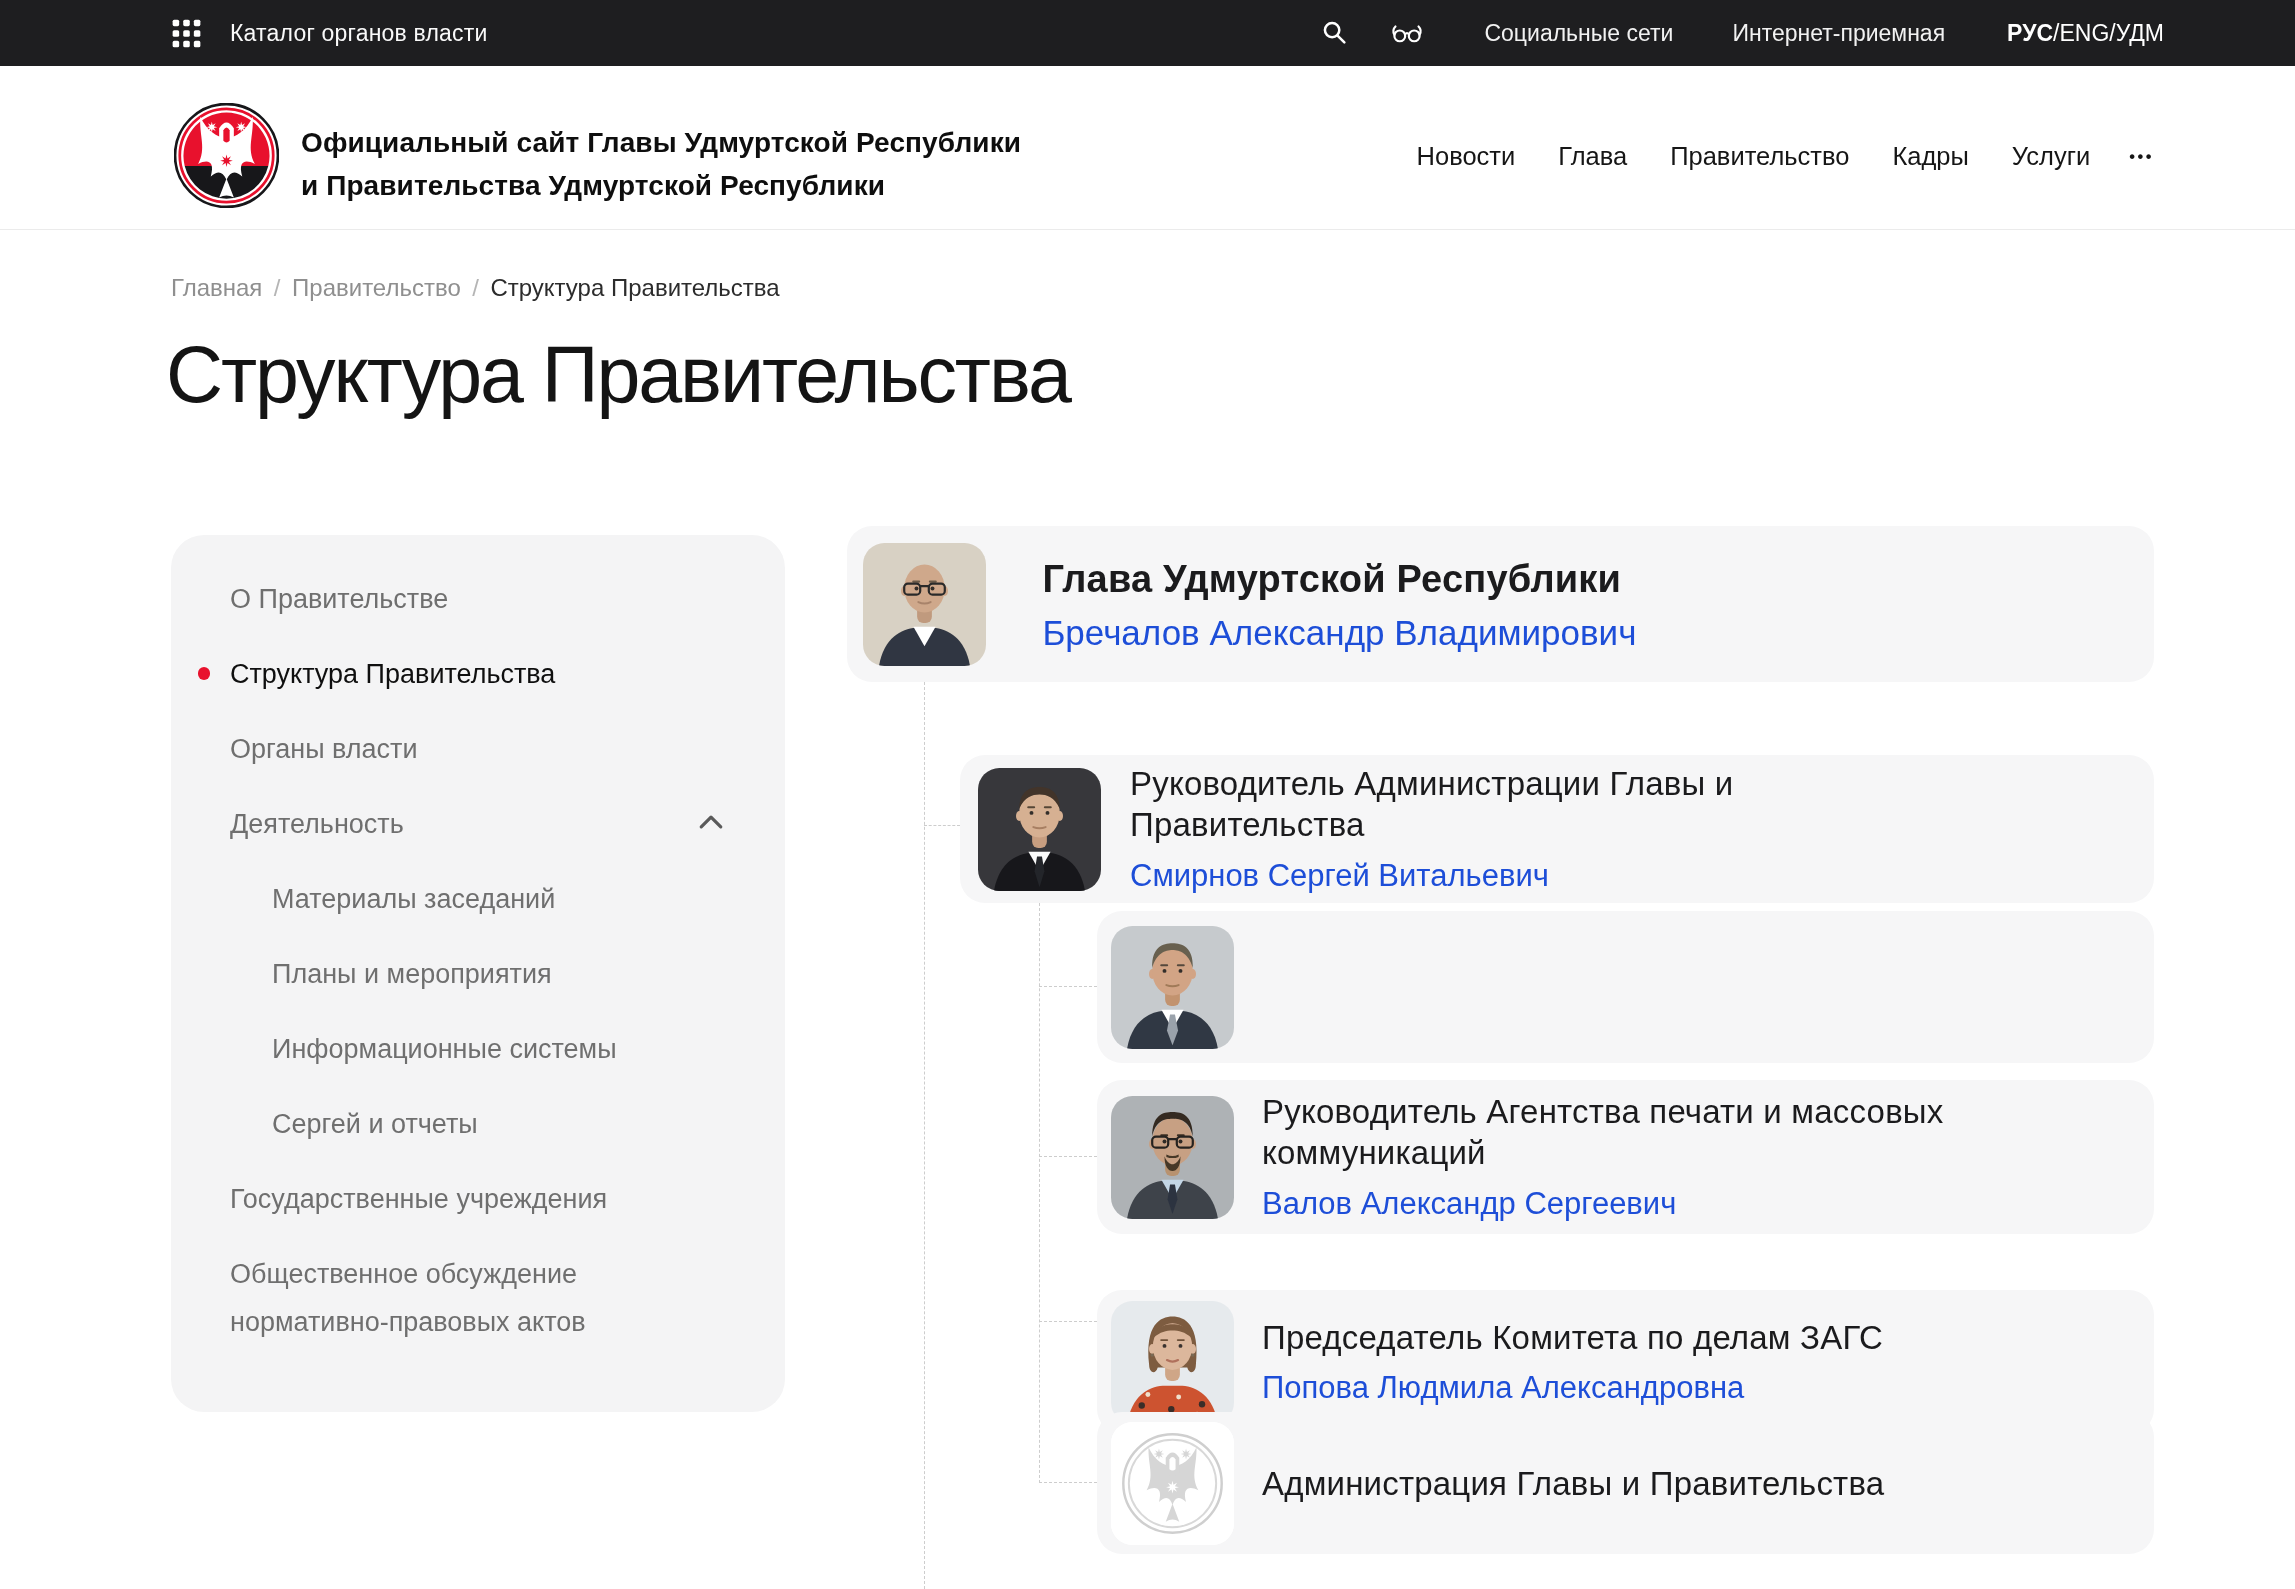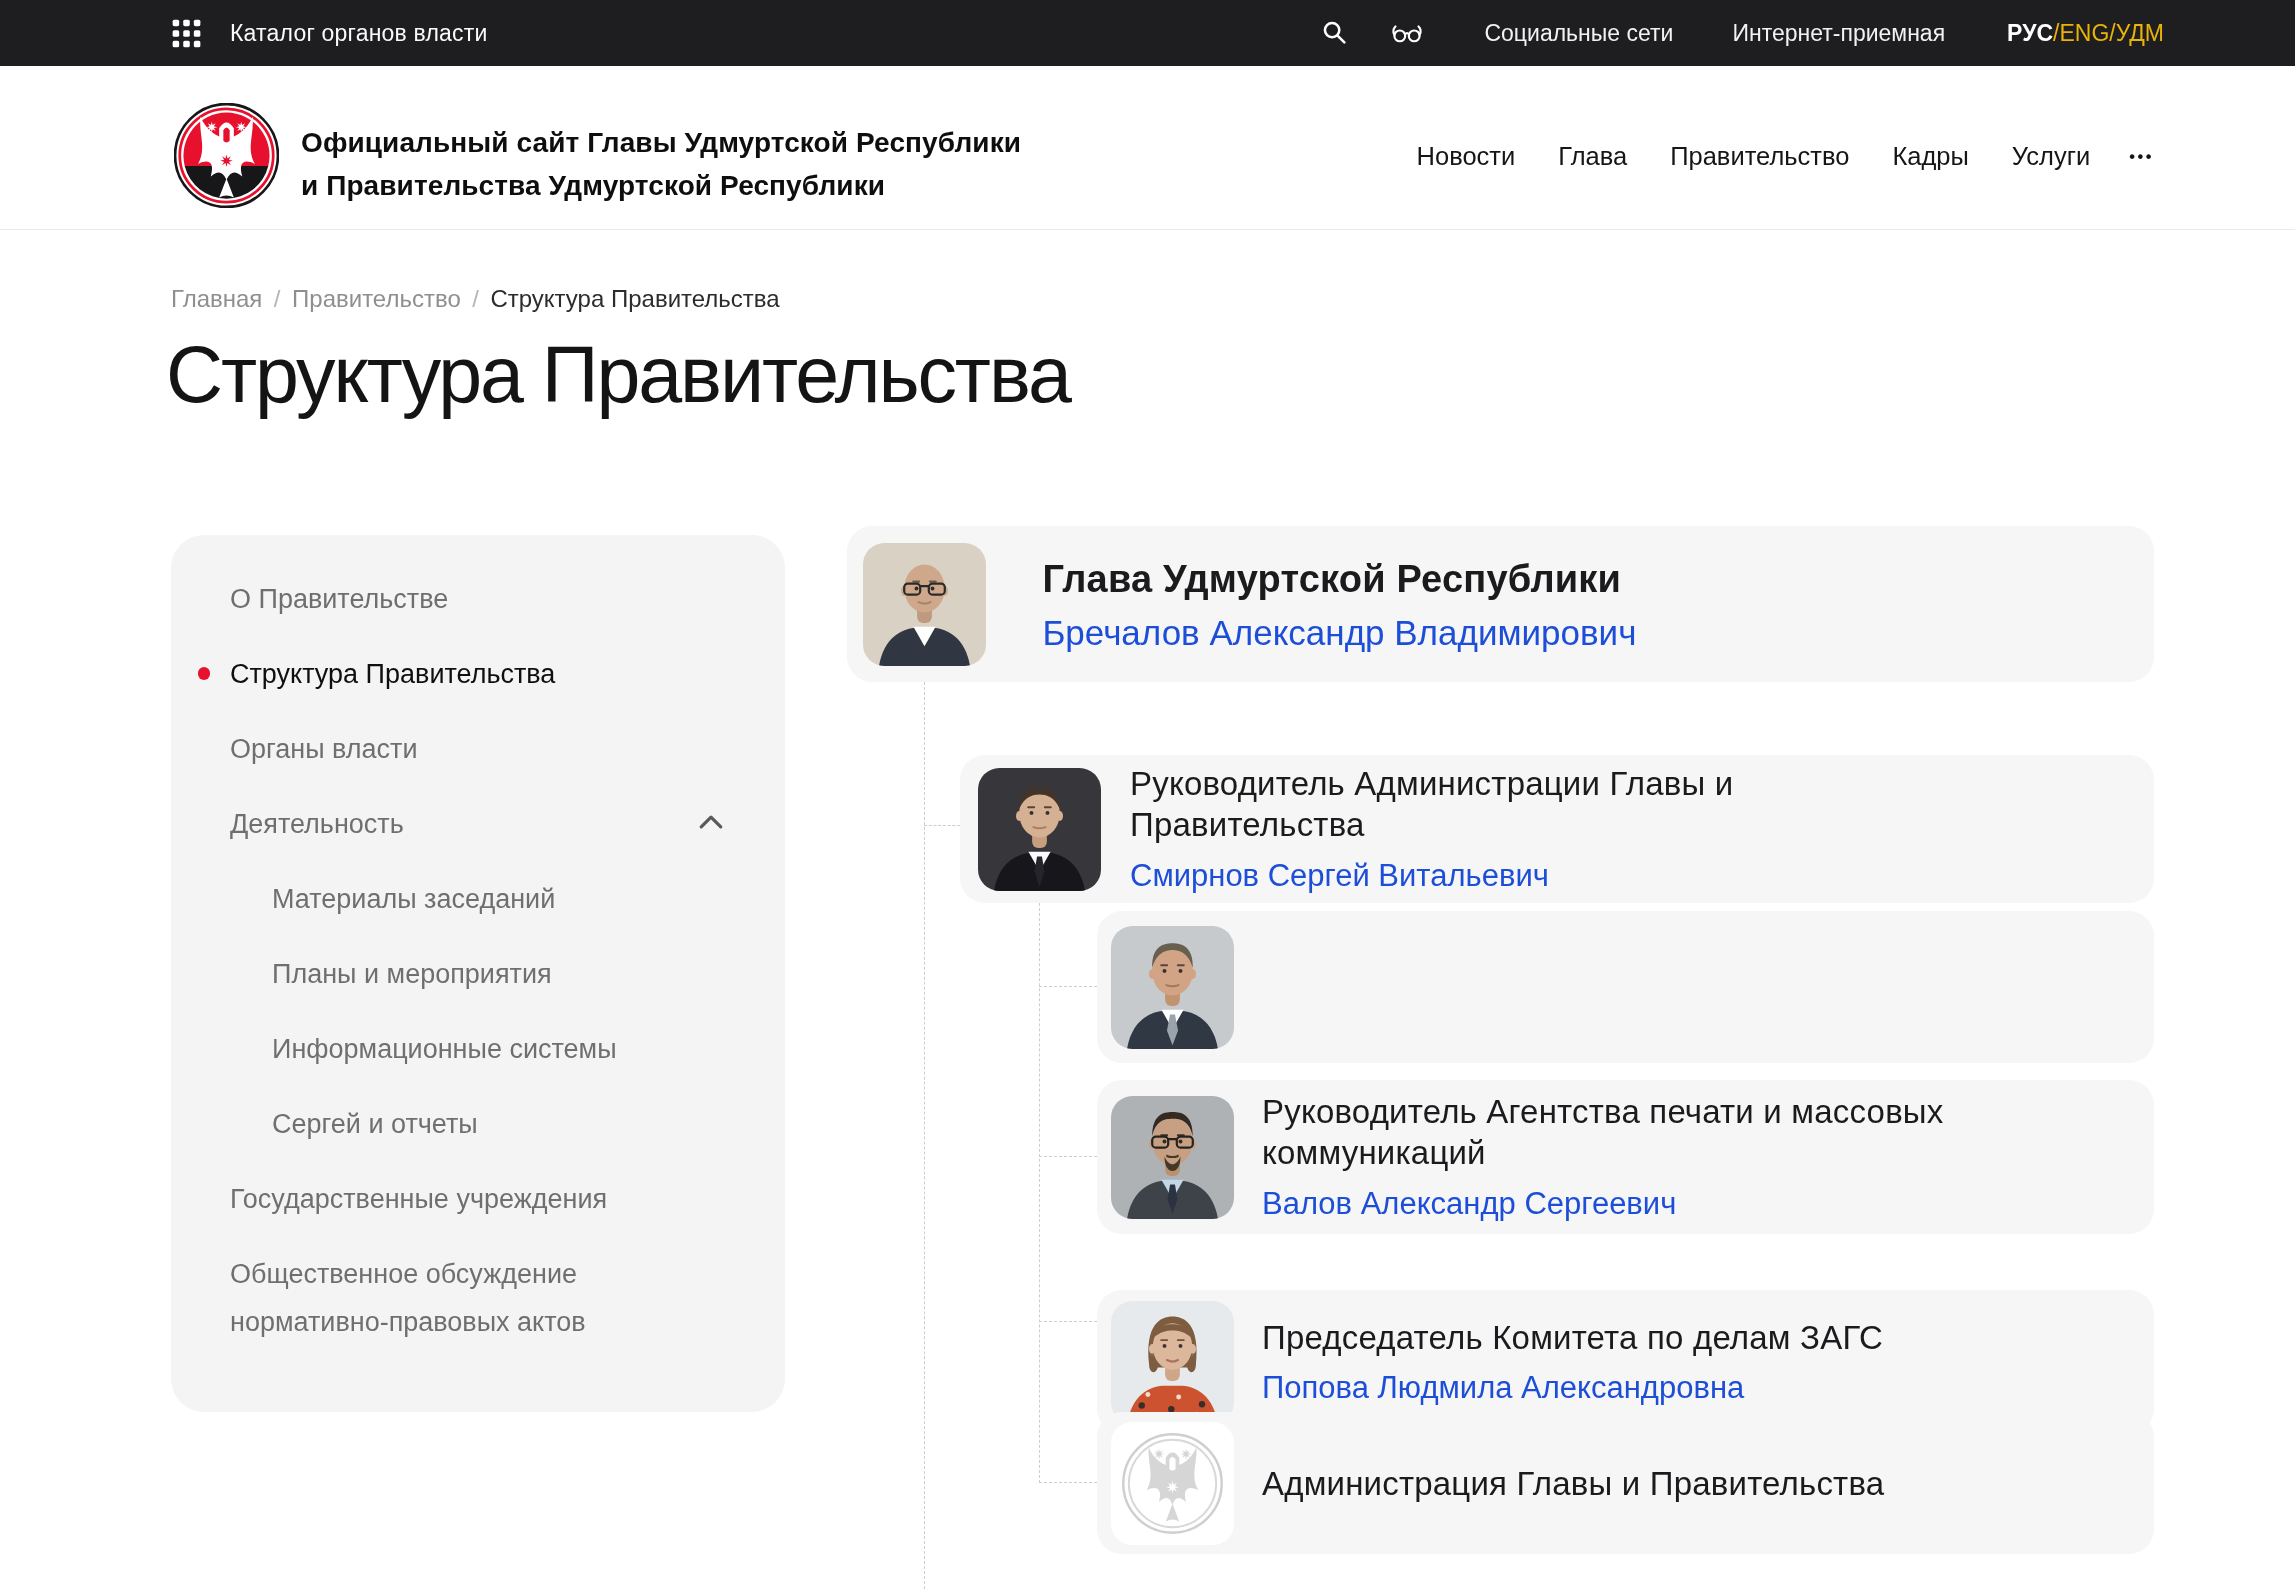--- a/index.html
+++ b/index.html
@@ -11,34 +11,34 @@
   .topbar { position:absolute; left:0; top:0; width:2295px; height:66px; background:#1e1e20;
             display:flex; align-items:center; padding:0 131px 0 171px; }
   .topbar .grid-ic { width:31px; height:31px; display:block; cursor:pointer; }
   .topbar .catalog { margin-left:28px; font-size:23px; color:#fafafa; letter-spacing:0.2px; cursor:pointer; }
   .topbar .right { margin-left:auto; display:flex; align-items:center; }
   .topbar .ic { width:36px; height:36px; display:block; cursor:pointer; }
   .topbar .ic + .ic { margin-left:36px; }
   .topbar .tlink { margin-left:59px; font-size:23px; color:#f2f2f2; cursor:pointer; white-space:nowrap; }
   .topbar .lang { margin-left:62px; font-size:23px; white-space:nowrap; cursor:pointer; }
   .topbar .lang .act { color:#ffffff; font-weight:700; }
-  .topbar .lang .rest { color:#eab308;margin-top:31px; }
+  .topbar .lang .rest { color:#ffffff;margin-top:31px; }
 
   
   .siteheader { position:absolute; left:0; top:82px; width:2295px; height:148px; background:#fff;
                 border-bottom:1.6px solid #ebebeb; }
   .logo { position:absolute; left:174px; top:21.4px; width:105px; height:105px; cursor:pointer; }
   .sitetitle { position:absolute; left:301px; top:39px; font-size:28px; font-weight:700; color:#0e0e0e;
                line-height:43px; letter-spacing:0.1px; }
   .mainnav { position:absolute; right:141px; top:0; height:148px; display:flex; align-items:center;text-align:right; }
   .mainnav .nitem { font-size:25.5px; color:#161616; margin-left:43px; cursor:pointer; white-space:nowrap; }
   .mainnav .more { font-size:16.4px; letter-spacing:2.5px; color:#161616; margin-left:39px; cursor:pointer; font-weight:700; }
 
   
-  .breadcrumb { position:absolute; left:171px; top:285px; font-size:24px; color:#8f8f8f; display:flex; gap:11.5px; }
+  .breadcrumb { position:absolute; left:171px; top:274px; font-size:24px; color:#8f8f8f; display:flex; gap:11.5px; }
   .breadcrumb .crumb { color:#8f8f8f; cursor:pointer; }
   .breadcrumb .sep { color:#b5b5b5; }
   .breadcrumb .current { color:#2c2c2c; cursor:default; }
   .pagetitle { position:absolute; left:166px; top:329px; font-size:79px; font-weight:400;
                letter-spacing:-2.1px; color:#141414; }
 
   
   .sidebar { position:absolute; left:171px; top:535px; width:614px; height:877px; background:#f4f4f5;
              border-radius:33px; padding:40px 58px 40px 59px; }
   .snav-item { position:relative; font-size:27px; line-height:48px; color:#6f6f6f; margin-bottom:27px; cursor:pointer; }

